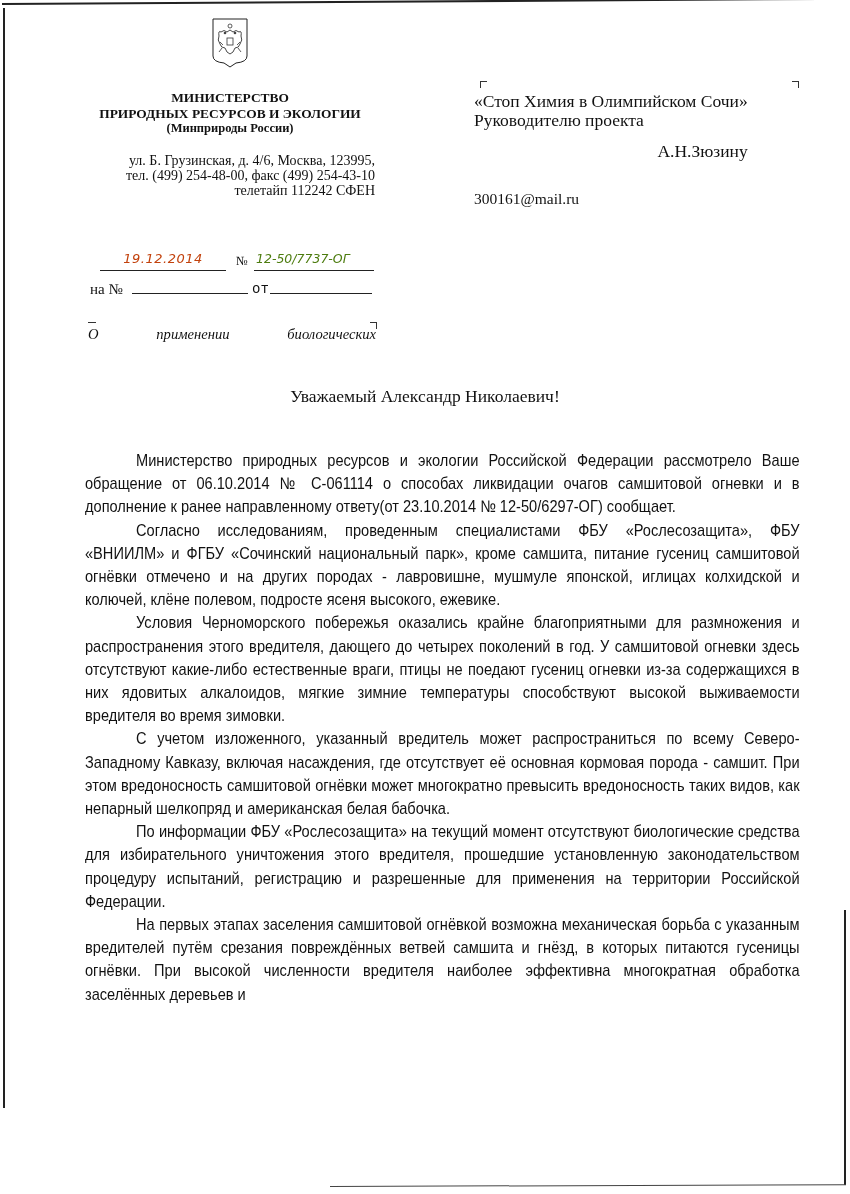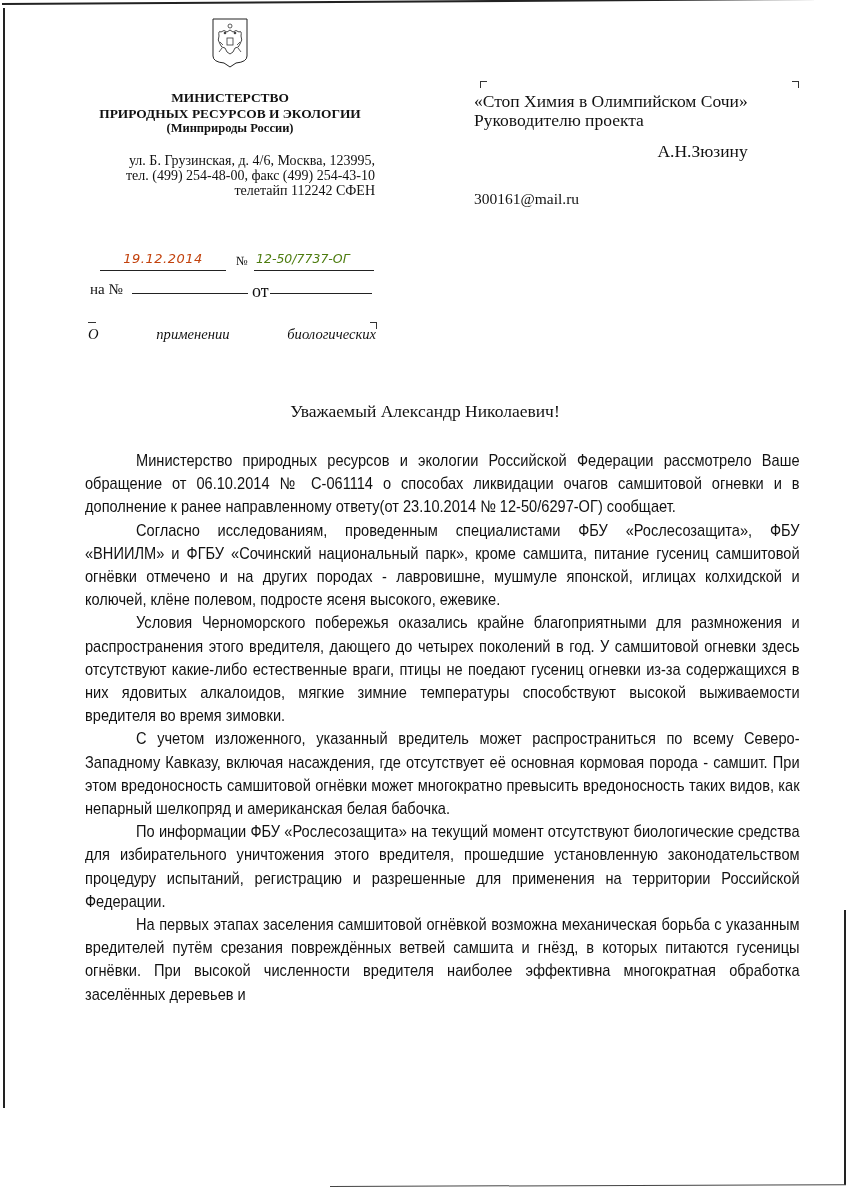--- a/index.html
+++ b/index.html
@@ -12,36 +12,36 @@
   .letterhead { position: absolute; left: 85px; top: 18px; width: 290px; text-align: center; }
   .emblem { display: block; margin: 0 auto; width: 36px; height: 50px; }
   .org-name { margin-top: 22px; font-weight: bold; font-size: 13.4px; line-height: 15.5px; }
   .org-short { font-weight: bold; font-size: 12.5px; line-height: 15px; }
   .org-contacts { margin-top: 17px; font-size: 14px; line-height: 15px; text-align: right; }
   .reg-date { position: absolute; left: 100px; top: 251px; width: 126px; border-bottom: 1px solid #222; height: 19px; text-align: center; font-family: "DejaVu Sans", sans-serif; font-style: italic; font-size: 13px; color: #c2410c; letter-spacing: 0.5px; }
   .reg-no-label { position: absolute; left: 236px; top: 254px; font-size: 12.5px; }
   .reg-no { position: absolute; left: 254px; top: 251px; width: 118px; border-bottom: 1px solid #222; height: 19px; font-family: "DejaVu Sans", sans-serif; font-style: italic; font-size: 12.5px; color: #4d7c0f; padding-left: 2px; }
   .ref-label { position: absolute; left: 90px; top: 281px; font-size: 15px; }
   .ref-no-line { position: absolute; left: 132px; top: 293px; width: 116px; border-bottom: 1px solid #222; }
-  .ref-from-label { position: absolute; left: 252px; top: 281px; font-size: 18px; }
+  .ref-from-label { position: absolute; left: 252px; top: 281px; font-size: 14px; font-family: Liberation Mono, monospace; }
   .ref-from-line { position: absolute; left: 270px; top: 293px; width: 102px; border-bottom: 1px solid #222; }
 
   .subject { position: absolute; left: 88px; top: 327px; width: 288px; font-size: 14.6px; line-height: 15px; text-align: justify; text-align-last: left; }
   .subject .first { text-align-last: justify; display: block; font-style: italic; }
   .corner { position: absolute; width: 6px; height: 6px; border-top: 1px solid #333; }
   .corner.tl { left: 480px; top: 81px; border-left: 1px solid #333; }
   .corner.tr { left: 792px; top: 81px; border-right: 1px solid #333; }
   .corner.stl { left: 88px; top: 322px; width: 8px; height: 0; }
   .corner.str { left: 370px; top: 322px; border-right: 1px solid #333; }
 
   .recipient { position: absolute; left: 474px; top: 92px; font-size: 17.5px; line-height: 19px; }
   .recipient .name { margin-top: 12px; text-align: right; }
   .recipient .email { margin-top: 28px; font-size: 15.5px; }
 
-  .greeting { position: absolute; left: 0; width: 850px; top: 401px; text-align: center; font-size: 17.5px; }
+  .greeting { position: absolute; left: 0; width: 850px; top: 386px; text-align: center; font-size: 17.5px; }
 
   .body-text { position: absolute; left: 85px; top: 449px; width: 715px; font-family: "Liberation Sans", "DejaVu Sans", sans-serif; font-size: 16.6px; line-height: 23.2px; transform: scaleX(0.88); transform-origin: left top; }
   .body-text p { margin: 0; text-indent: 58px; text-align: justify; width: 812px; }
 </style>
 </head>
 <body>
 
 <div class="page-border-top"></div>
 <div class="page-border-left"></div>
 <div class="page-border-right"></div>

